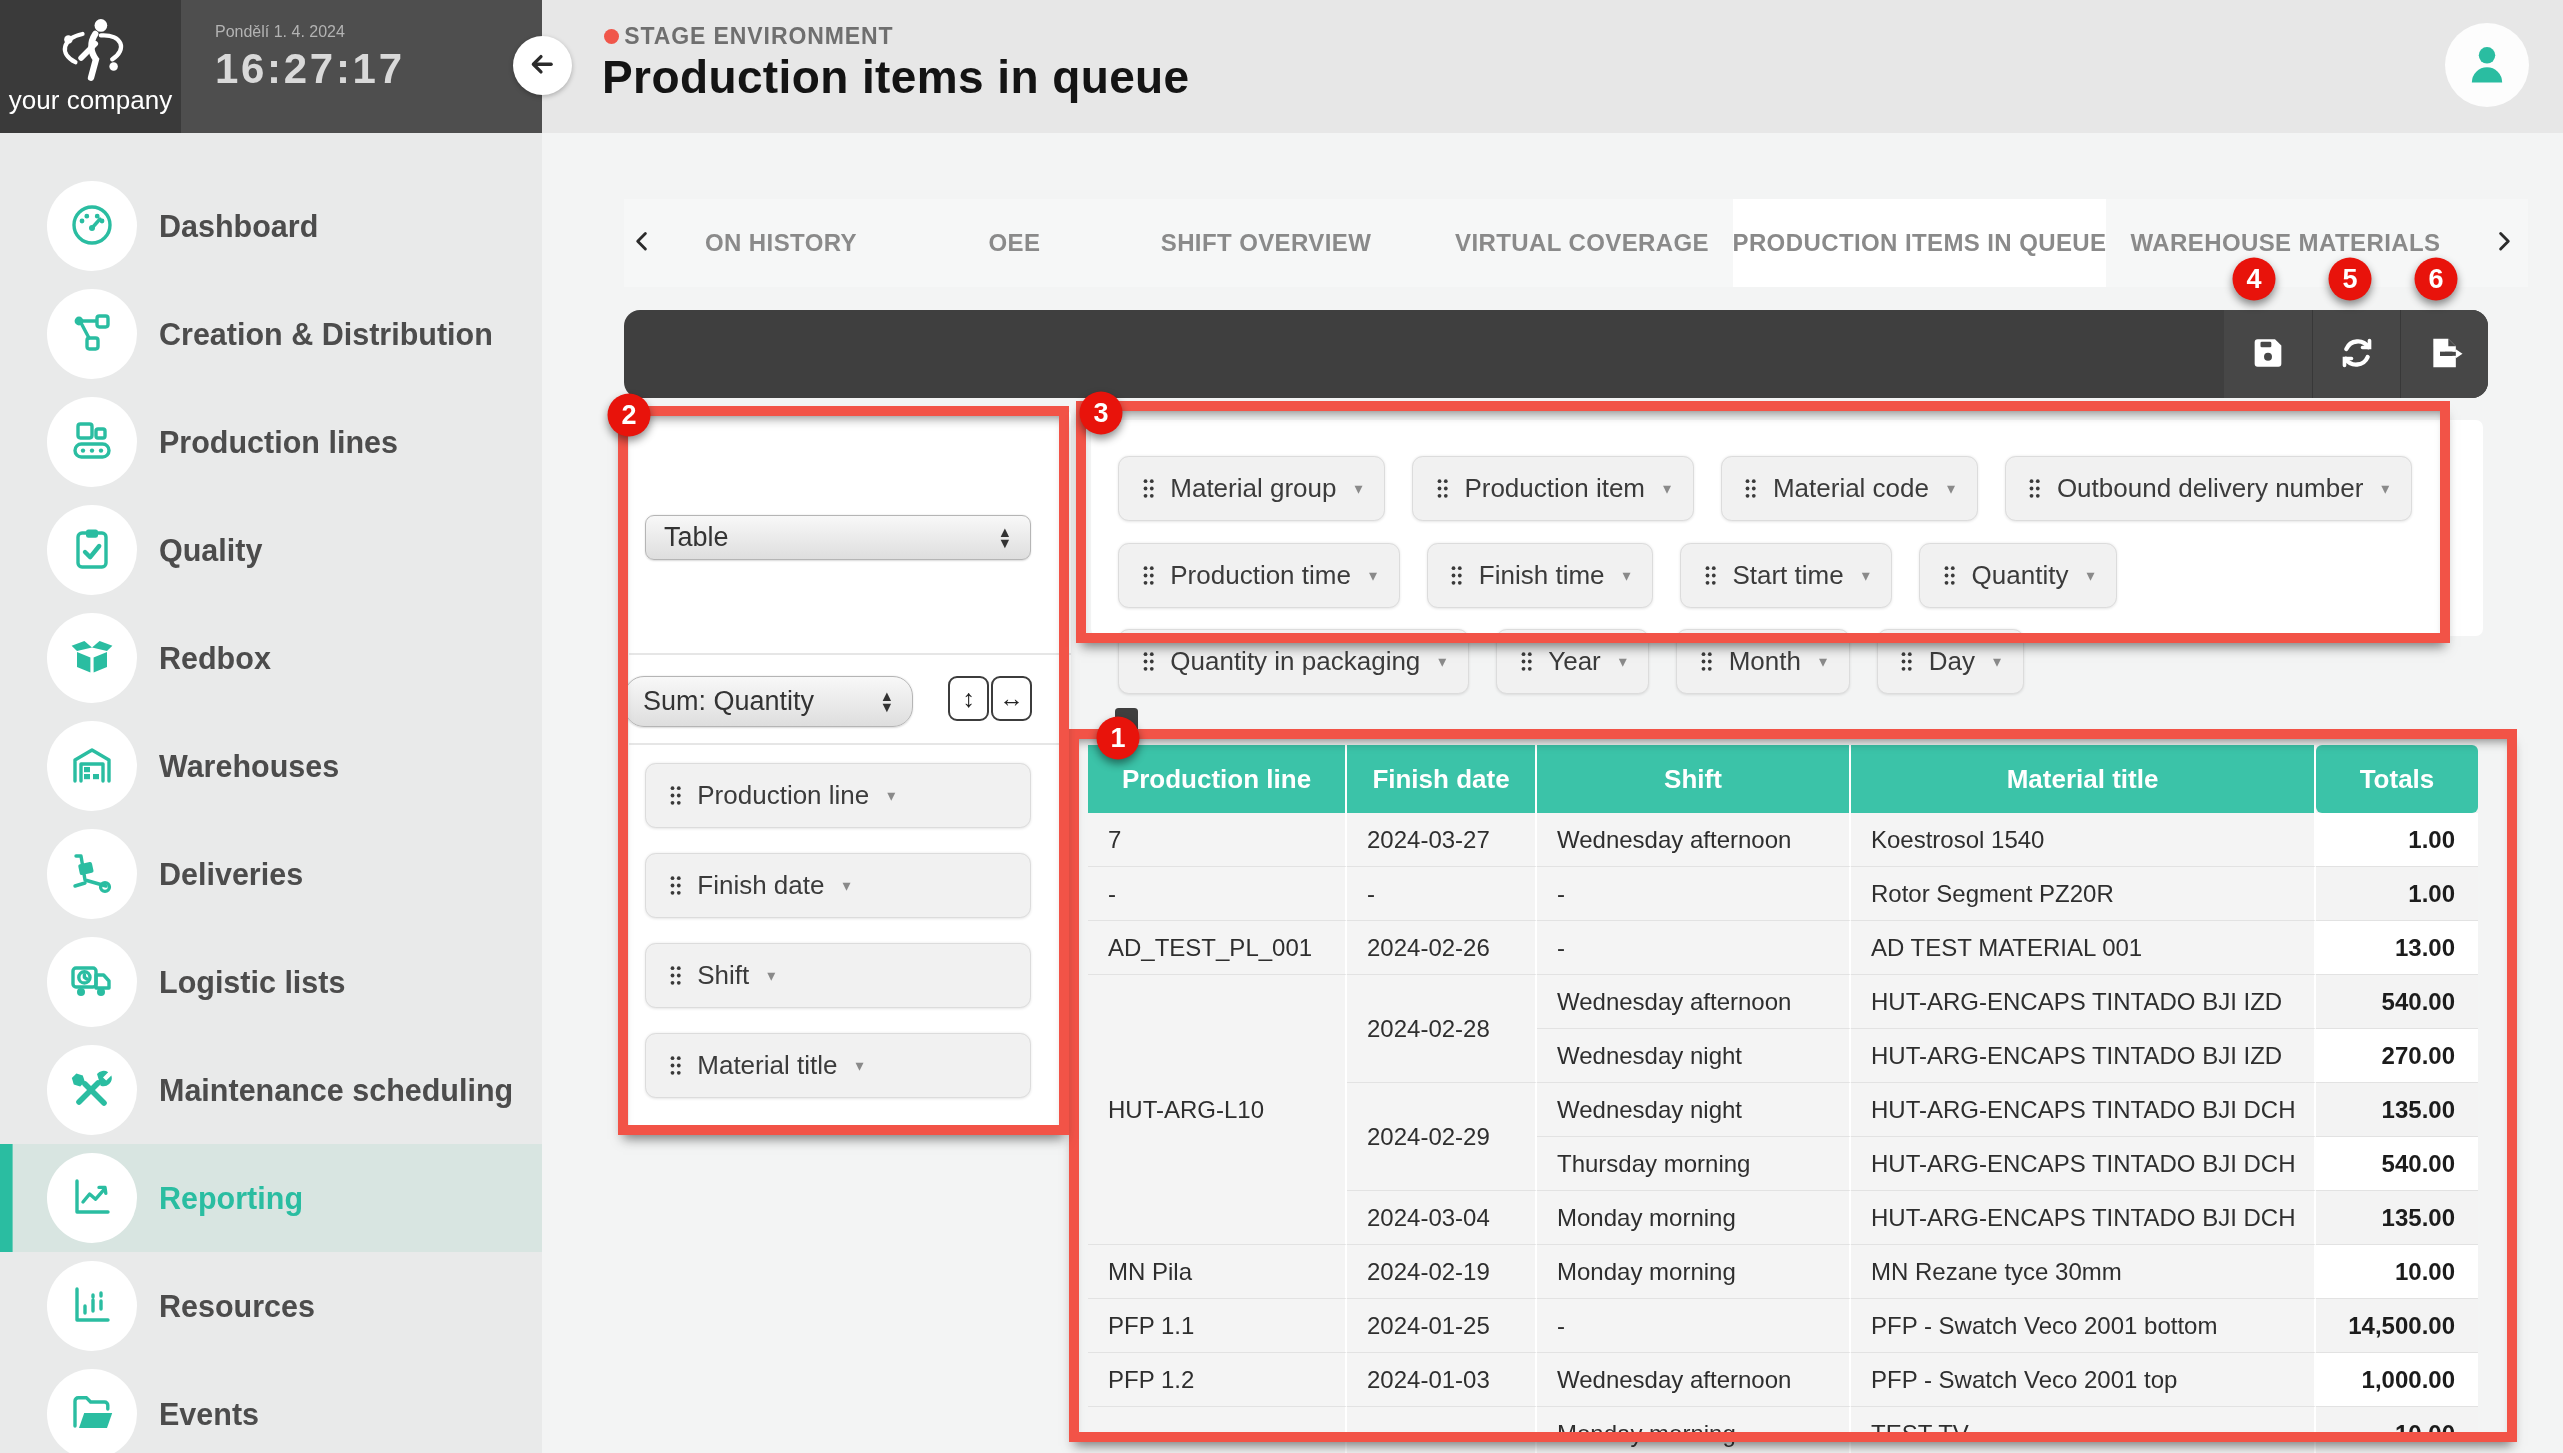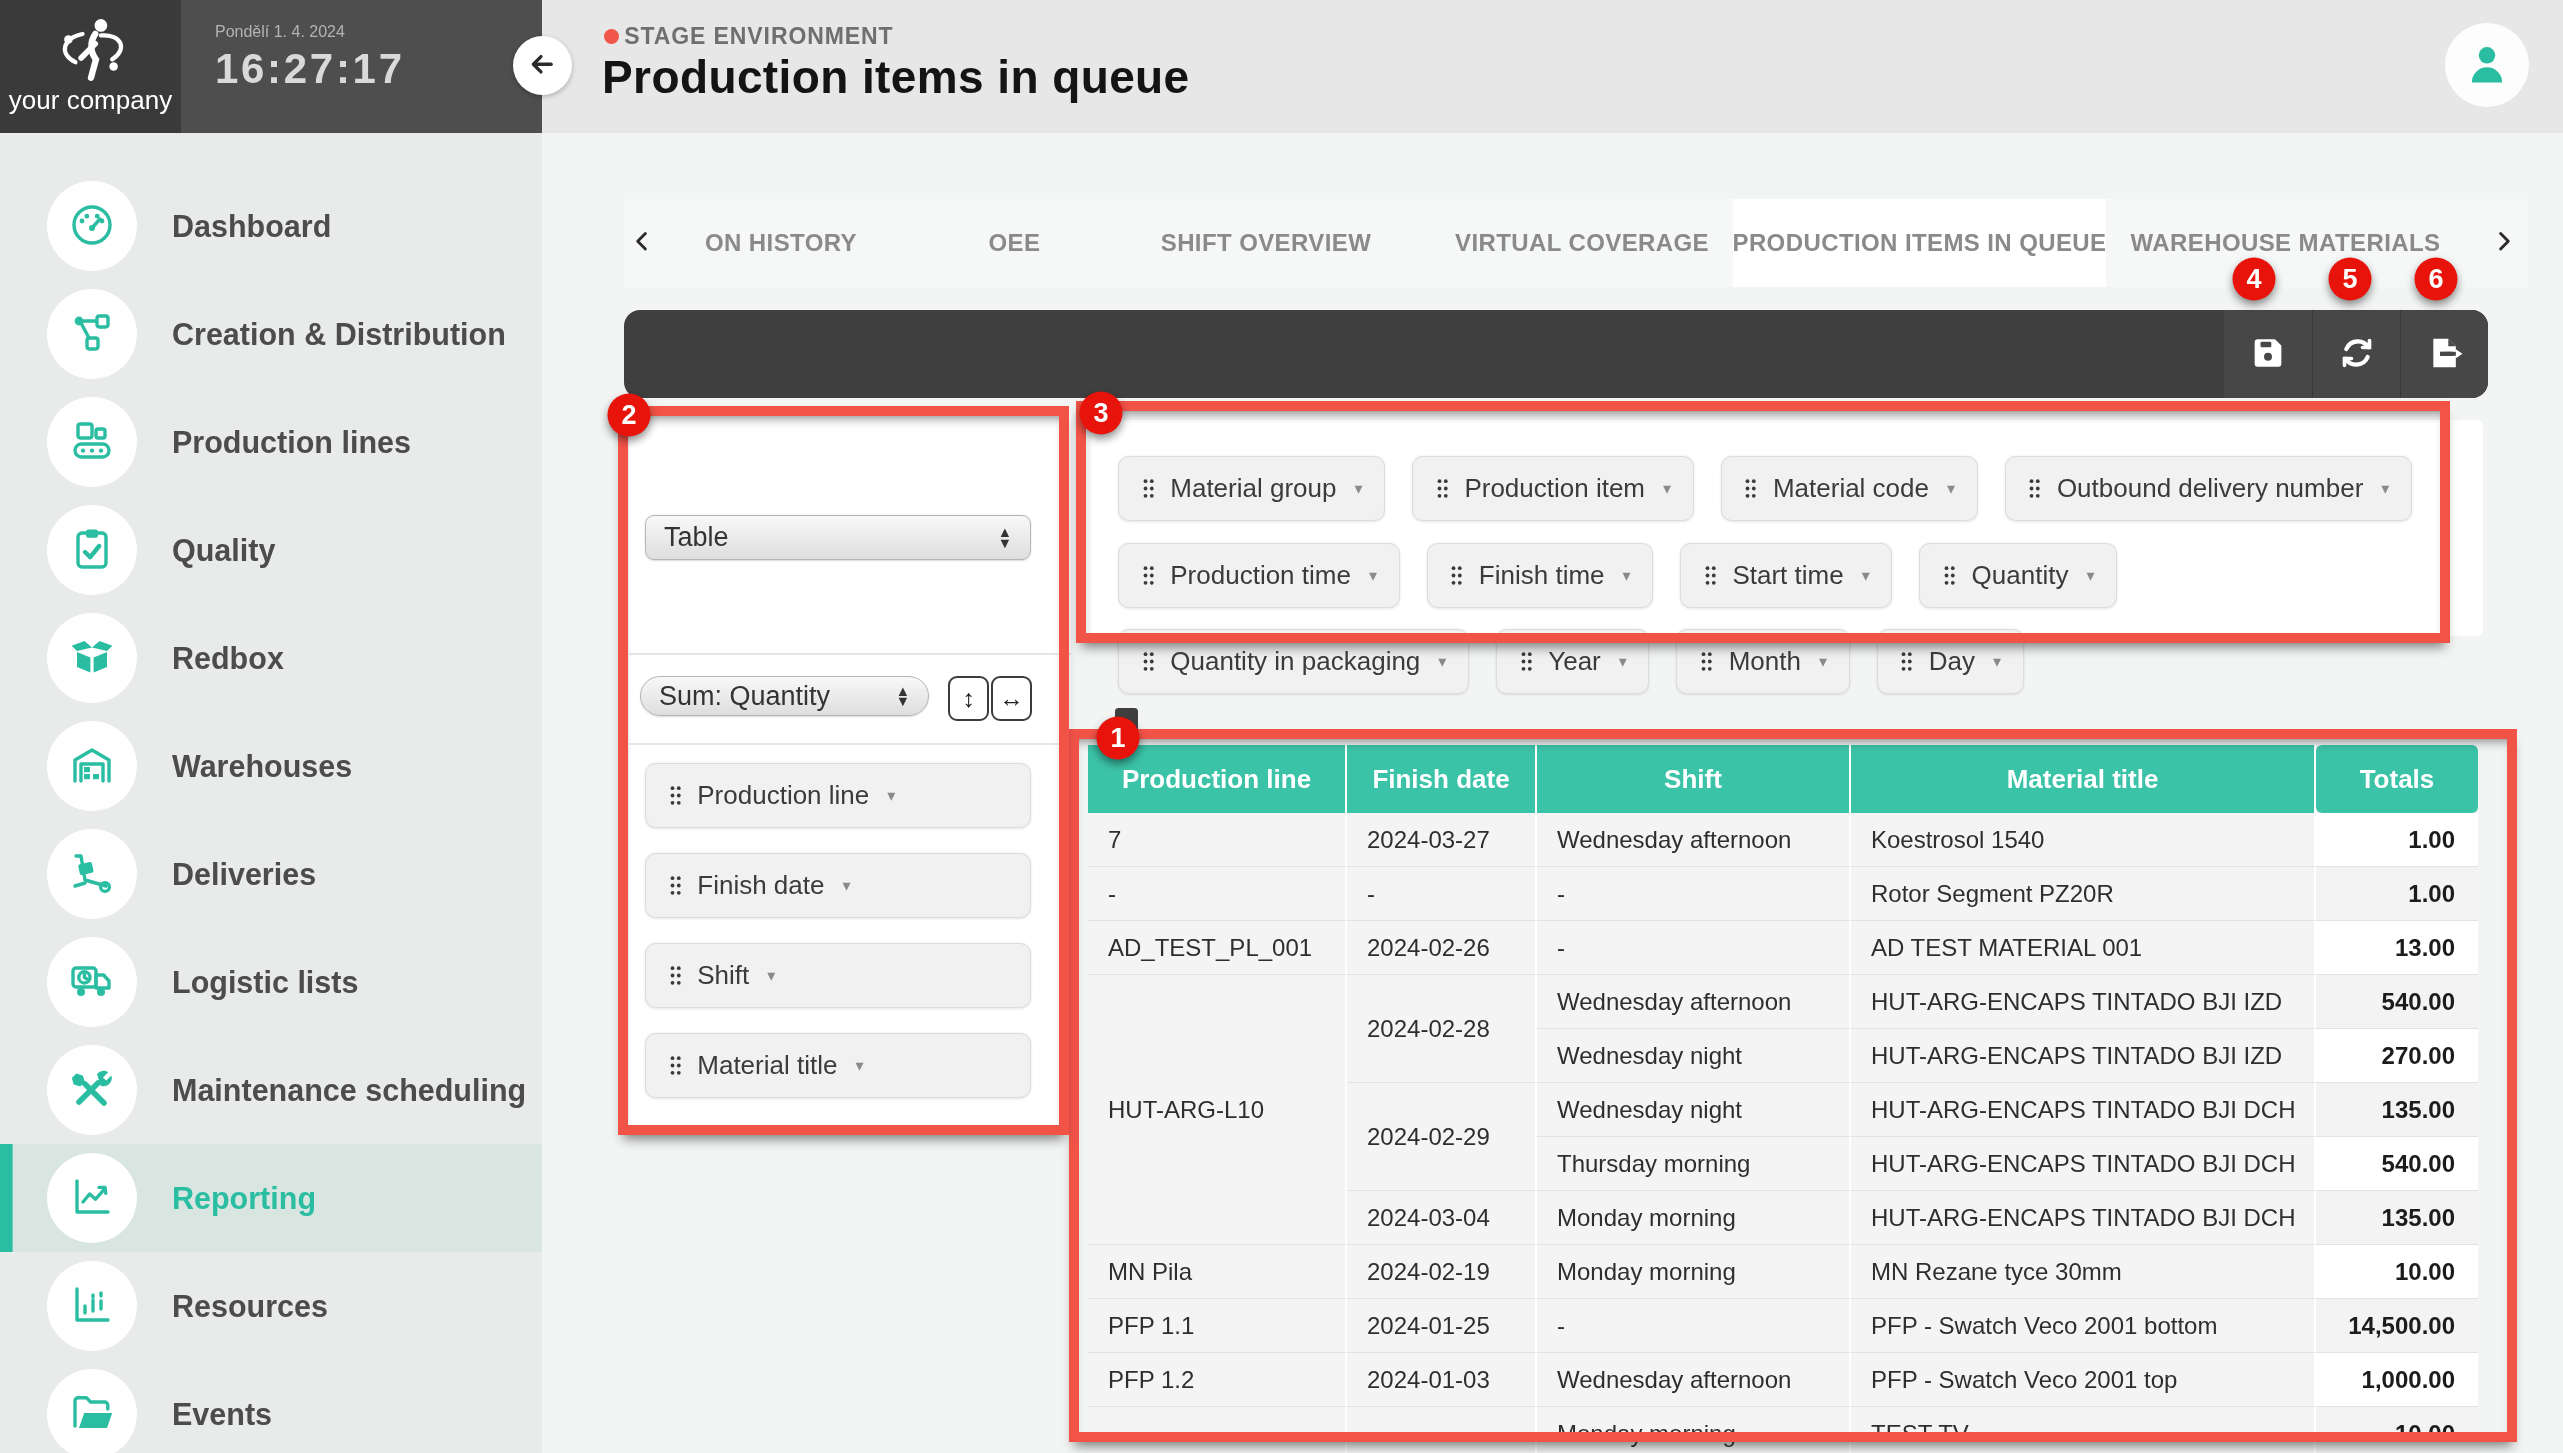--- a/index.html
+++ b/index.html
@@ -12,21 +12,21 @@
   
   .sidebar { position:absolute; left:0; top:0; width:542px; height:1453px; background:#e9eaea; }
   .logo-box { position:absolute; left:0; top:0; width:181px; height:133px; background:#3a3a3a;
               display:flex; flex-direction:column; align-items:center; justify-content:center; gap:3.6px; }
   .logo-text { color:#ffffff; font-size:26px; }
   .clock-box { position:absolute; left:181px; top:0; width:361px; height:133px; background:#4e4e4e; padding:23px 0 0 34px; }
   .clock-date { color:#b3b3b3; font-size:16px; }
   .clock-time { color:#d9d9d9; font-size:42px; font-weight:bold; letter-spacing:2.7px; margin-top:3.6px; }
 
   .nav { position:absolute; left:0; top:172px; width:542px; }
-  .nav-item { height:108px; display:flex; align-items:center; gap:35px; padding-left:47px; cursor:pointer; }
+  .nav-item { height:108px; display:flex; align-items:center; gap:22px; padding-left:47px; cursor:pointer; }
   .nav-item.active { background:#d8e5e1; box-shadow:inset 12.6px 0 0 #2abda1; }
   .nav-circle { width:90px; height:90px; border-radius:50%; background:#ffffff; flex:0 0 90px;
                 display:flex; align-items:center; justify-content:center; }
   .nav-circle svg { width:48px; height:48px; stroke:#2abda1; fill:none; stroke-width:1.7;
                     stroke-linecap:round; stroke-linejoin:round; }
   .nav-circle svg .f { fill:#2abda1; stroke:none; }
   .nav-label { font-size:30.5px; color:#4c4c4c; font-weight:bold; }
   .nav-item.active .nav-label { color:#2abda1; }
 
   
@@ -395,21 +395,21 @@
   <div class="select" style="left:645px; top:515px; width:386px; height:45px;">
     <span>Table</span>
     <span class="caret">
         <span>▲</span>
         <span>▼</span>
       </span>
   </div>
 
   <div class="divider" style="top:653px;"></div>
 
-  <div class="select" style="left:640px; top:676px; width:289px; height:40px;border-radius:20px;">
+  <div class="select" style="left:624px; top:676px; width:289px; height:51px;border-radius:20px;">
     <span>Sum: Quantity</span>
     <span class="caret">
         <span>▲</span>
         <span>▼</span>
       </span>
   </div>
   <div class="mini-btn" style="left:948px; top:676px;">
     <span>↕</span>
   </div>
   <div class="mini-btn" style="left:991px; top:676px;">

